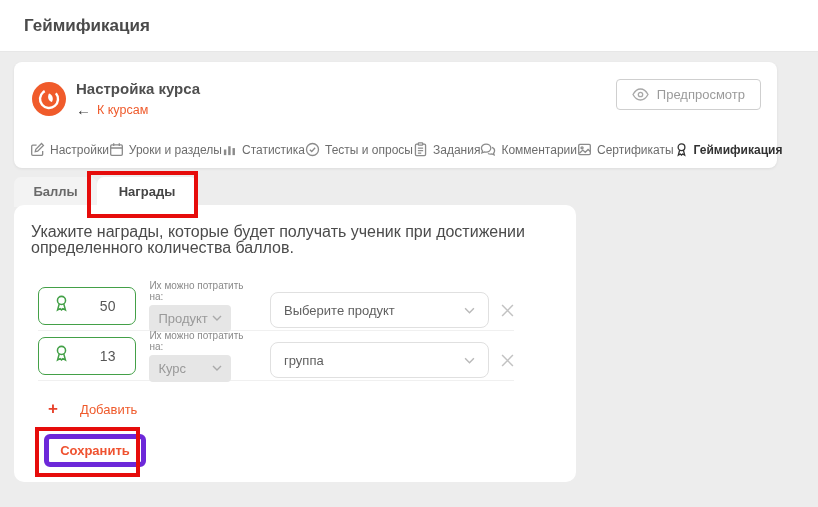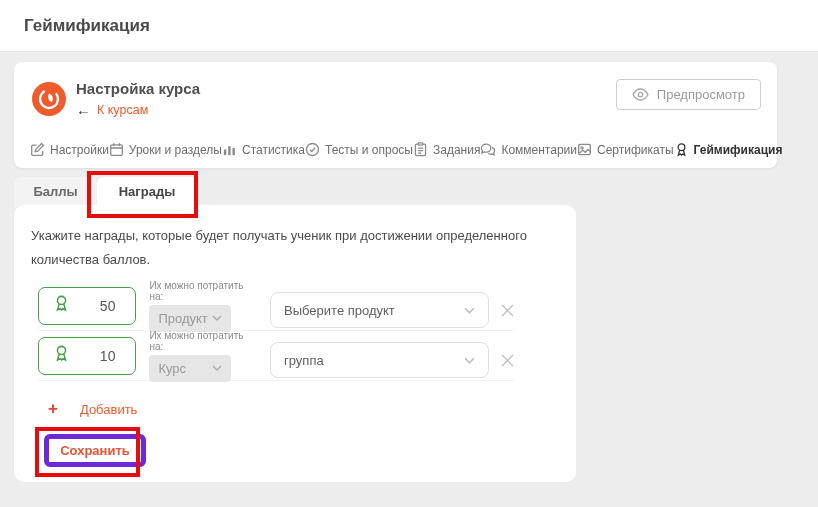--- a/index.html
+++ b/index.html
@@ -32,21 +32,21 @@
   .subtab-points { left:14px; width:83px; background:#f3f3f3; color:#6a6a6a; }
   .subtab-rewards { left:97px; width:100px; background:#fff; color:#454545; font-weight:bold; z-index:2; height:31px; }
 
   
   .annotation { position:absolute; border:4px solid #e60c0b; z-index:10; pointer-events:none; }
   .annotation-rewards-tab { left:87px; top:171px; width:111px; height:47px; }
   .annotation-save { left:35px; top:427px; width:105px; height:50px; }
 
   
   .panel { position:absolute; left:14px; top:205px; width:562px; height:277px; background:#fff; border-radius:10px; z-index:1; }
-  .panel-desc { position:absolute; left:17px; top:19px; width:540px; font-size:13px; line-height:24px; color:#4b4b4b; }
+  .panel-desc { position:absolute; left:17px; top:19px; width:540px; font-size:16px; line-height:16px; color:#4b4b4b; }
 
   .rows-wrap { position:absolute; left:24px; top:76px; width:476px; }
   .reward-row { position:relative; height:50px; display:flex; align-items:center; border-bottom:1px solid #f0f0f0; }
   .points-box { width:104px; height:38px; border:1.5px solid #43a047; border-radius:7px; display:flex; align-items:center; background:#fff; }
   .points-box svg { margin-left:13px; color:#43a047; }
   .points-value { margin-left:auto; margin-right:20px; font-size:14px; color:#565656; }
   .spend-col { margin-left:13px; display:flex; flex-direction:column; }
   .spend-label { font-size:10px; color:#8a8a8a; margin-bottom:3px; }
   .spend-select { width:82px; height:27px; background:#e6e6e6; border-radius:4px; display:flex; align-items:center; padding:0 9px; font-size:13px; color:#999; cursor:pointer; }
   .spend-select .chev { margin-left:auto; color:#aaa; }
@@ -214,21 +214,21 @@
             </svg>
           </span>
       </div>
 
       <div class="reward-row">
         <div class="points-box">
           <span><svg width="19" height="19" viewBox="0 0 16 16" fill="none" stroke="currentColor" stroke-width="1.3">
                 <circle cx="8" cy="5.4" r="3.4"></circle>
                 <path d="M6.1 8.3 4.7 13.4l2.1-1.1L8 13.4l1.2-1.1 2.1 1.1L9.9 8.3"></path>
               </svg></span>
-          <span class="points-value">10</span>
+          <span class="points-value">13</span>
         </div>
         <div class="spend-col">
           <div class="spend-label">Их можно потратить на:</div>
           <div class="spend-select">
             <span>Курс</span>
             <span class="chev">
                 <svg width="10" height="6" viewBox="0 0 10 6" fill="none" stroke="currentColor" stroke-width="1.4">
                   <path d="M1 1l4 4 4-4"></path>
                 </svg>
               </span>

